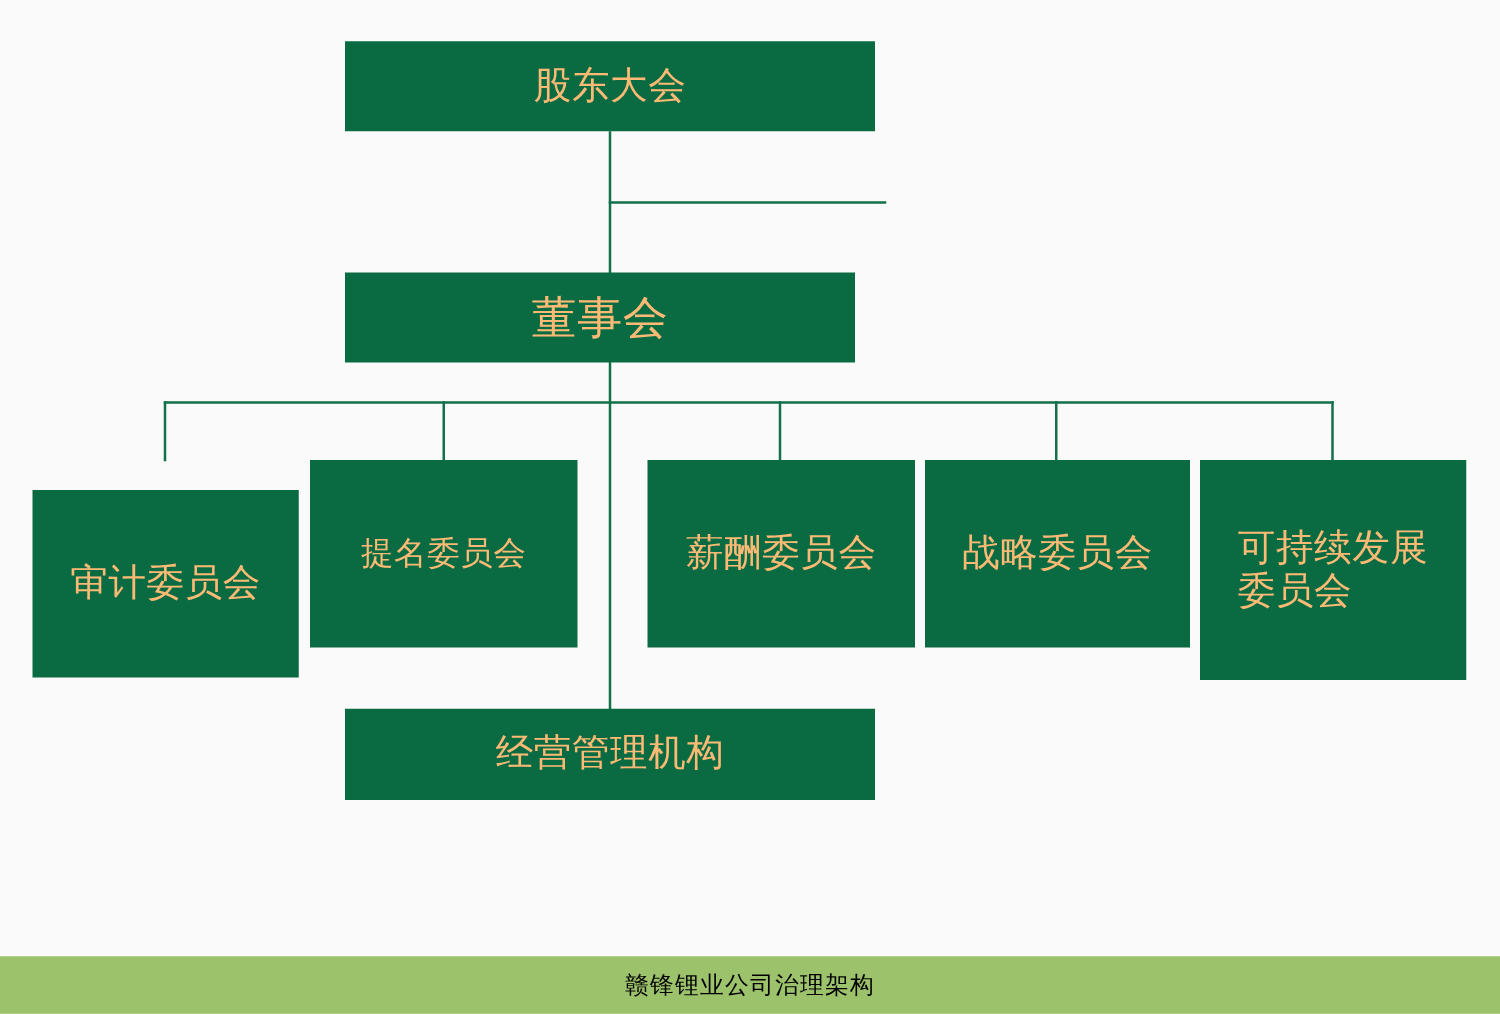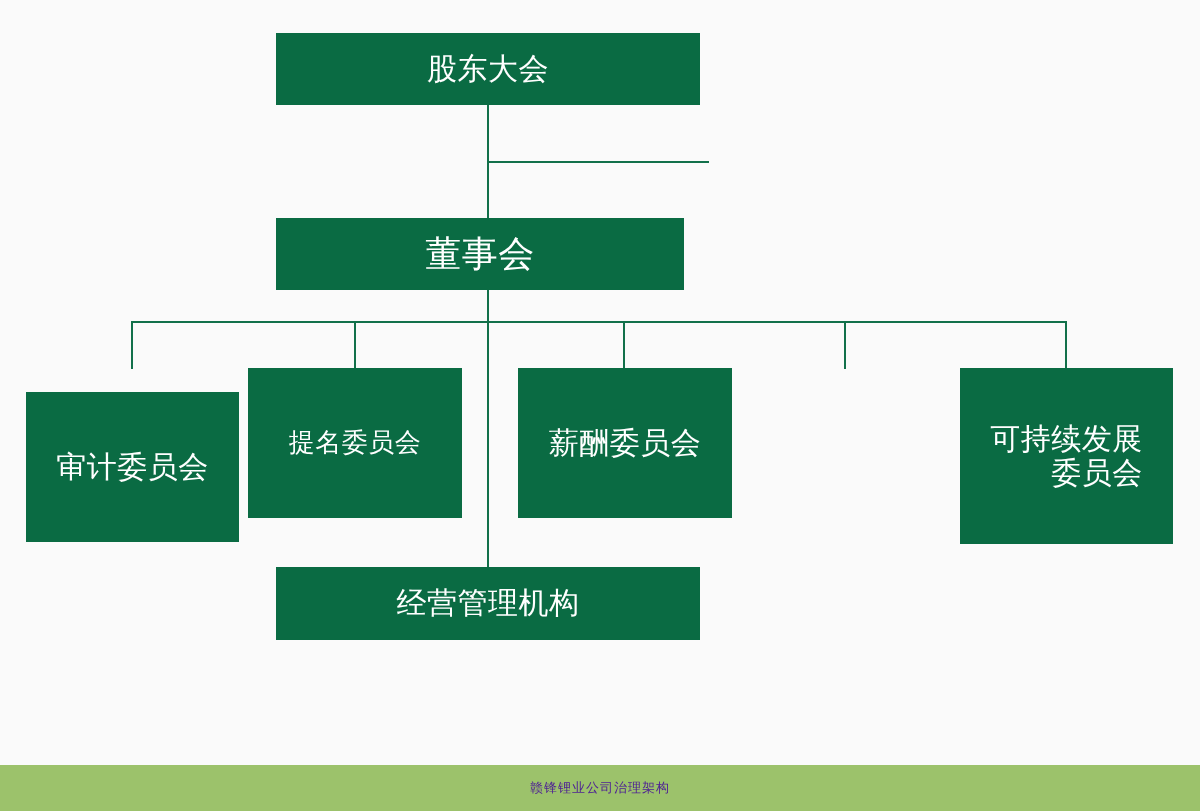--- a/index.html
+++ b/index.html
@@ -15,25 +15,25 @@
     overflow: hidden;
   }
   #chart-root {
     position: relative;
     width: 1200px;
     height: 811px;
   }
   .node {
     position: absolute;
     background: #0a6b43;
-    color: #ffffff;
+    color: #fdba74;
     display: flex;
     align-items: center;
     justify-content: center;
-    text-align: right;
+    text-align: left;
     box-sizing: border-box;
     line-height: 1.14;
     letter-spacing: 0.5px;
     z-index: 3;
   }
   .node-label {
     display: block;
     white-space: pre-line;
     padding: 0 6px;
   }
@@ -104,22 +104,22 @@
     top: 765px;
     width: 1200px;
     height: 46px;
     background: #9cc26b;
     display: flex;
     align-items: center;
     justify-content: center;
     z-index: 5;
   }
   #caption-text {
-    color: #4c1d95;
-    font-size: 13px;
+    color: #000000;
+    font-size: 19px;
     letter-spacing: 1px;
   }
 </style>
 </head>
 <body>
 
 <div id="chart-root">
 
   <div class="conn conn-v" id="conn-spine-main"></div>
   <div class="conn conn-h" id="conn-supervisors-h"></div>
@@ -144,20 +144,23 @@
   </div>
 
   <div class="node" id="node-nomination">
     <span class="node-label">提名委员会</span>
   </div>
 
   <div class="node" id="node-remuneration">
     <span class="node-label">薪酬委员会</span>
   </div>
 
+  <div class="node" id="node-strategy">
+    <span class="node-label">战略委员会</span>
+  </div>
 
   <div class="node" id="node-sustainability">
     <span class="node-label">可持续发展
 委员会</span>
   </div>
 
   <div class="node" id="node-management">
     <span class="node-label">经营管理机构</span>
   </div>
 

